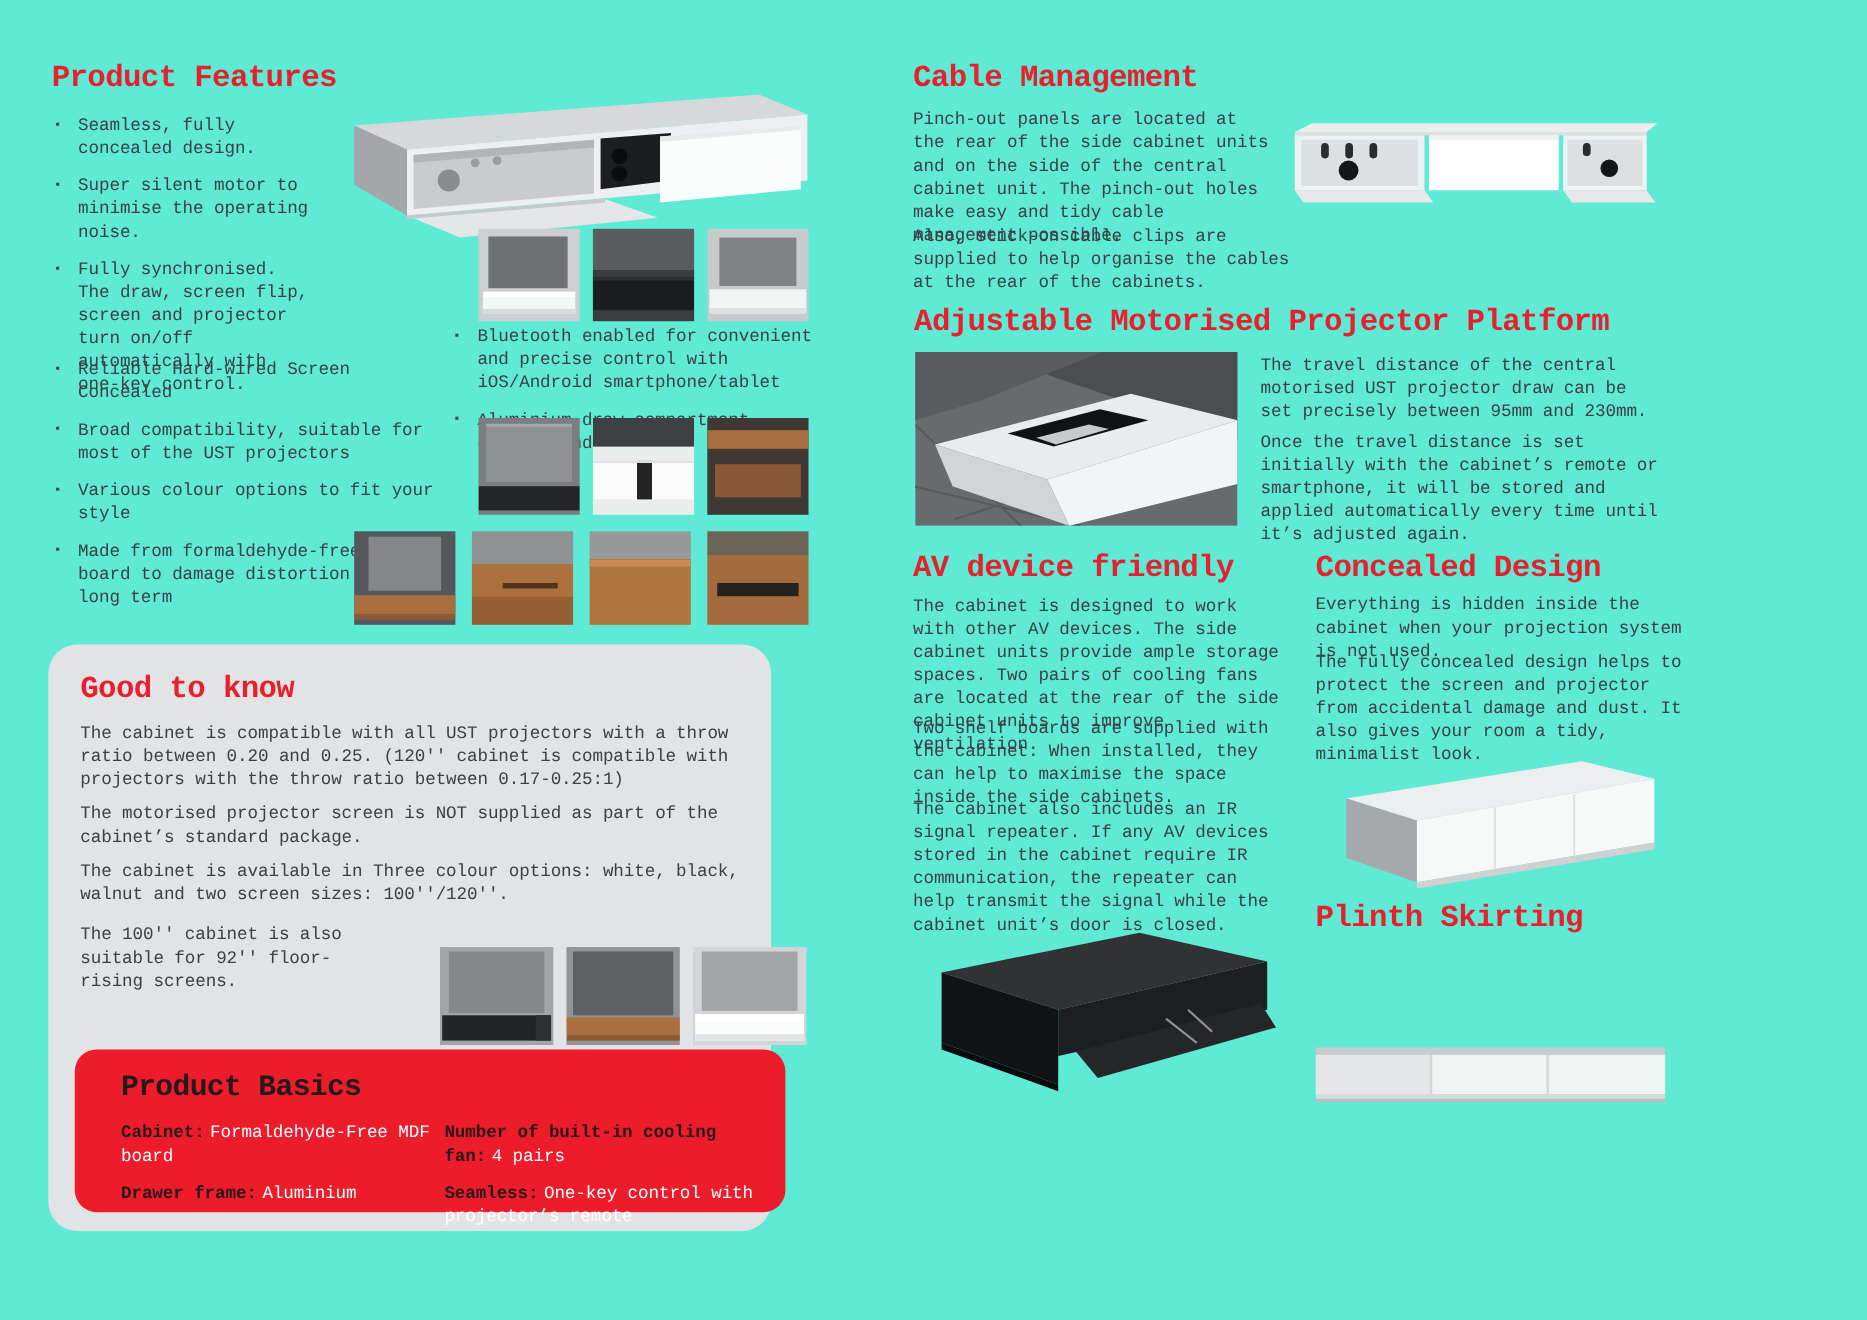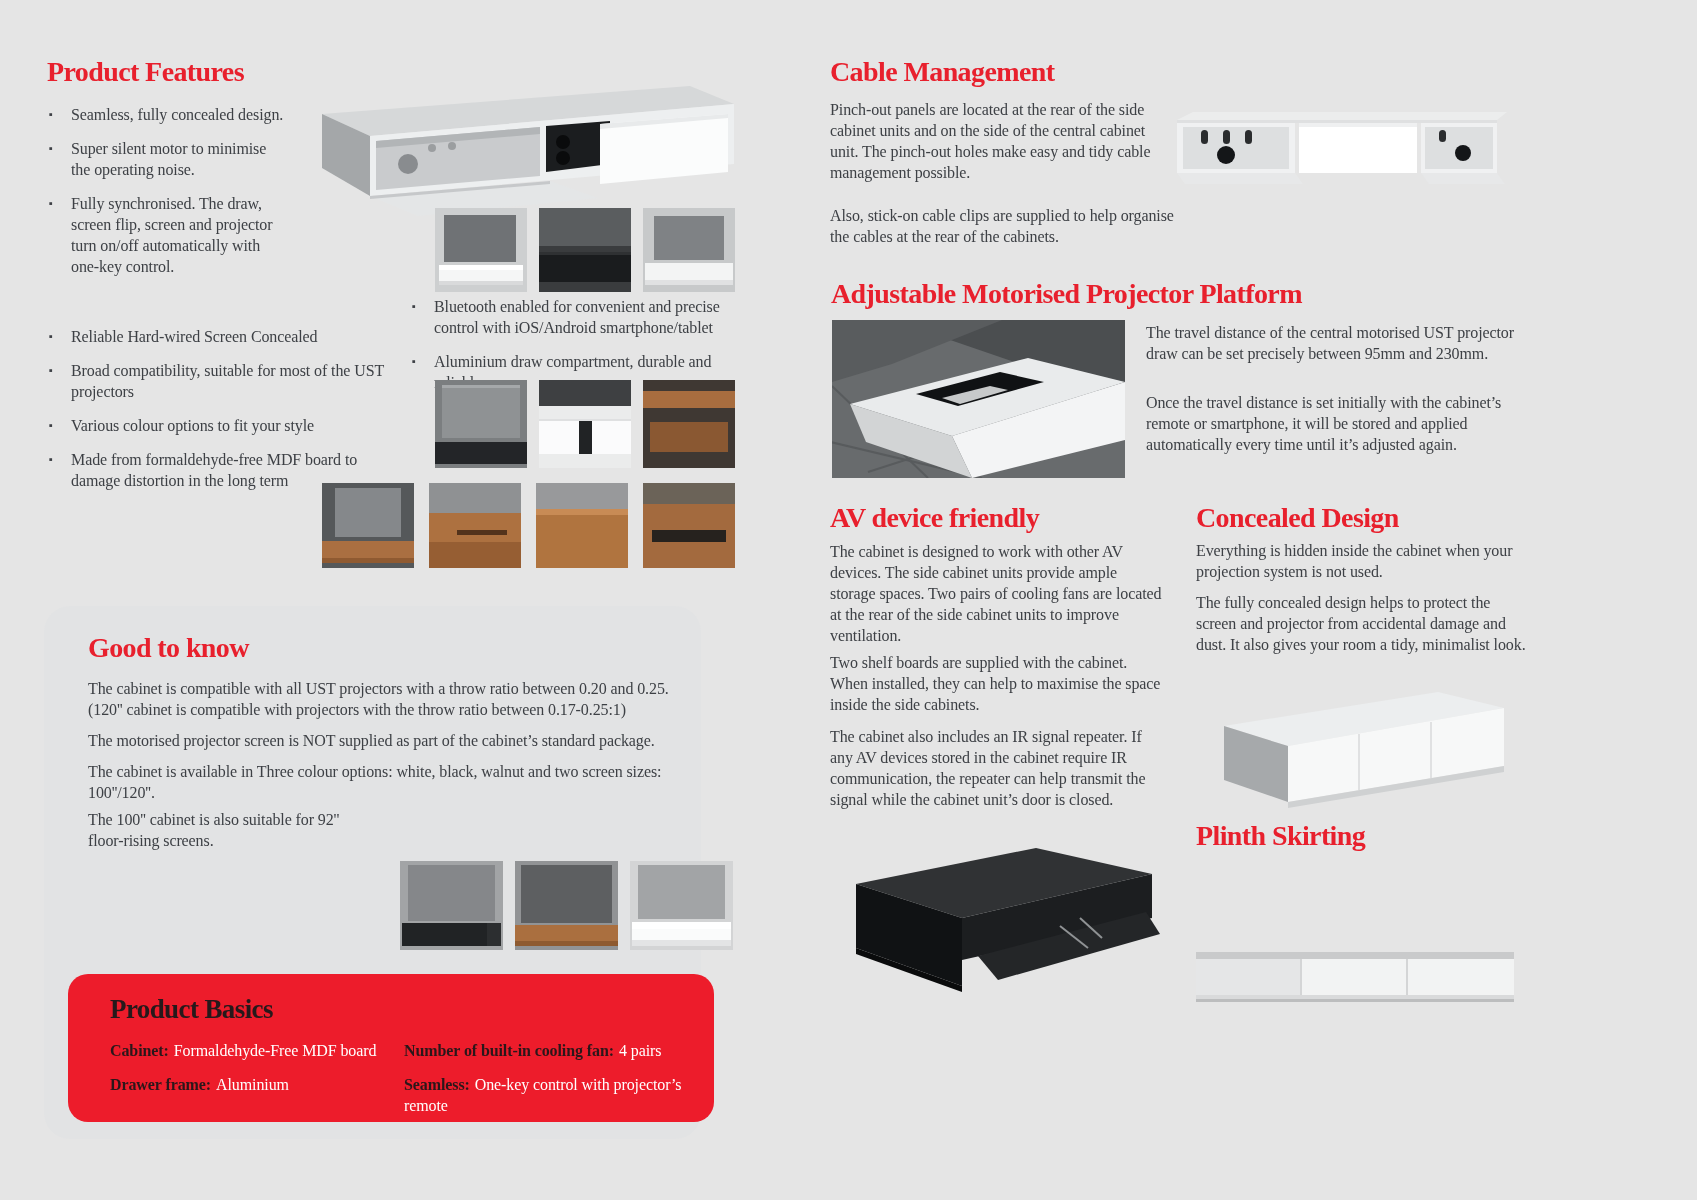--- a/index.html
+++ b/index.html
@@ -1,18 +1,18 @@
 <!DOCTYPE html>
 <html><head>
 <meta charset="utf-8">
 <style>
   :root{ --red:#e8202d; --boxred:#ed1c2b; --ink:#3d4045; --panel:#e2e3e4; }
   html,body{margin:0;padding:0;background:#fff;}
-  .page{position:relative;width:1697px;height:1200px;background:#e5e5e5;overflow:hidden;
-        font-family:Liberation Serif, serif;color:var(--ink);}
+  .page{position:relative;width:1697px;height:1200px;background:#5eead4;overflow:hidden;
+        font-family:Liberation Mono, monospace;color:var(--ink);}
   .abs{position:absolute;}
   h2.sec{margin:0;font-size:28px;font-weight:700;color:var(--red);letter-spacing:-0.6px;white-space:nowrap;}
   .body-txt{font-size:16px;line-height:21px;letter-spacing:-0.1px;}
   p.para{margin:0;}
   ul.bullets{list-style:none;margin:0;padding:0;}
   ul.bullets li{position:relative;padding-left:24px;margin-bottom:13px;}
   ul.bullets li::before{content:"▪";position:absolute;left:2px;top:0;font-size:11px;line-height:21px;color:var(--ink);}
   .gtk{background:var(--panel);border-radius:26px;}
   .gtk-title{margin:0;font-size:28px;font-weight:700;color:var(--red);letter-spacing:-0.6px;}
   .pb{background:var(--boxred);border-radius:20px;color:#fff;}
@@ -99,27 +99,27 @@
     <circle cx="152" cy="62" r="4" fill="#9b9ea0"></circle>
     <polygon points="246,42 310,37 310,80 246,88" fill="#1b1d1f"></polygon>
     <circle cx="263" cy="58" r="7" fill="#0a0b0c"></circle>
     <circle cx="263" cy="74" r="7" fill="#0a0b0c"></circle>
     <polygon points="300,40 428,30 428,88 300,100" fill="#fbfcfc"></polygon>
     <polygon points="300,40 428,30 428,34 300,45" fill="#e8eaeb"></polygon>
     <polygon points="70,112 250,97 298,114 118,132" fill="#e4e6e7"></polygon>
     <polygon points="70,112 250,97 250,100 70,115" fill="#c6c8ca"></polygon>
   </svg>
 
-  <div class="gtk abs" style="left:44px;top:606px;width:657px;height:533px;padding:26px 0 0 44px;box-sizing:border-box">
+  <div class="gtk abs" style="left:44px;top:586px;width:657px;height:533px;padding:26px 0 0 29px;box-sizing:border-box">
     <h3 class="gtk-title" style="margin-bottom:14px">Good to know</h3>
     <div class="body-txt" style="width:615px">
 
     <p class="para" style="margin-bottom:10px"><span>The cabinet is compatible with all UST projectors with a throw ratio between 0.20 and 0.25. (120'' cabinet is compatible with projectors with the throw ratio between 0.17-0.25:1)</span></p>
         <p class="para" style="margin-bottom:10px"><span>The motorised projector screen is NOT supplied as part of the cabinet’s standard package.</span></p>
-        <p class="para" style="margin-bottom:6px"><span>The cabinet is available in Three colour options: white, black, walnut and two screen sizes: 100''/120''.</span></p>
+        <p class="para" style="margin-bottom:16px"><span>The cabinet is available in Three colour options: white, black, walnut and two screen sizes: 100''/120''.</span></p>
       </div>
     <p class="para body-txt" style="width:280px;margin-top:2px">The 100'' cabinet is also suitable for 92'' floor-rising screens.</p>
 
     <div class="pb abs" style="left:24px;top:368px;width:646px;height:148px;padding:20px 0 0 42px;box-sizing:border-box">
       <h3 class="pb-title" style="margin-bottom:14px">Product Basics</h3>
       <div class="body-txt abs" style="left:42px;top:66px;width:290px">
 
       <div class="spec"><b>Cabinet:</b><span>Formaldehyde-Free MDF board</span></div>
           <div class="spec"><b>Drawer frame:</b><span>Aluminium</span></div>
         </div>

